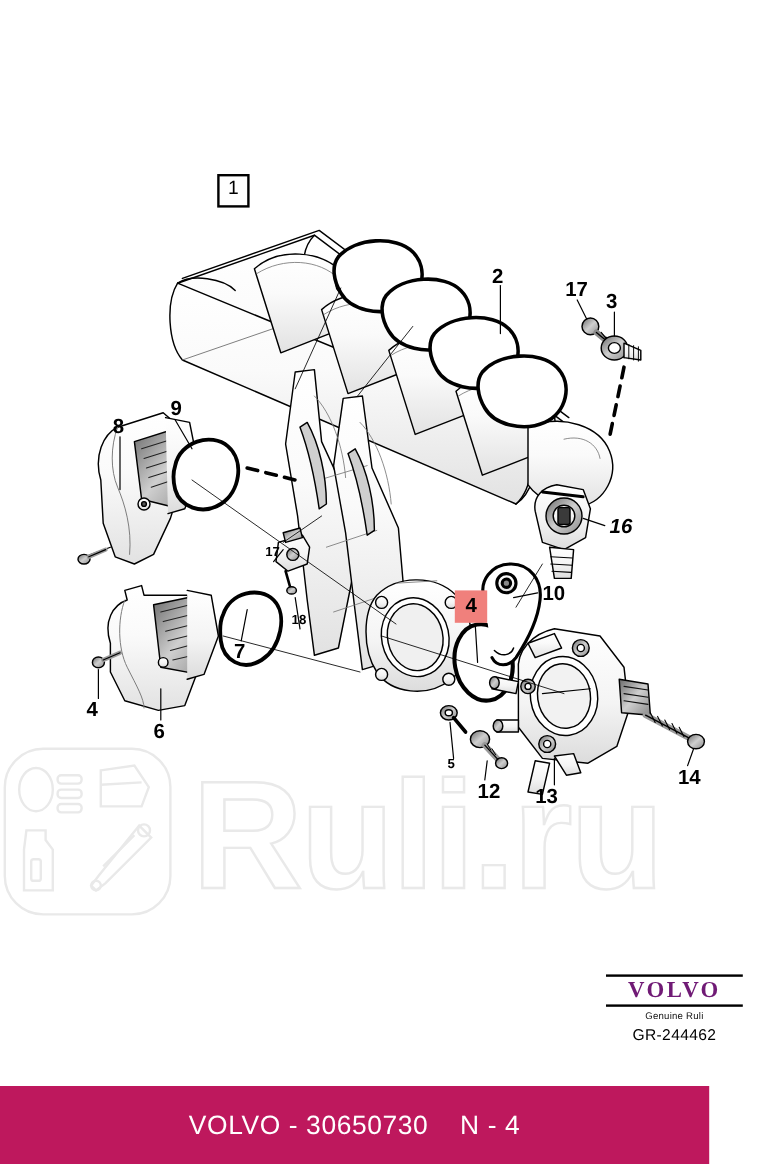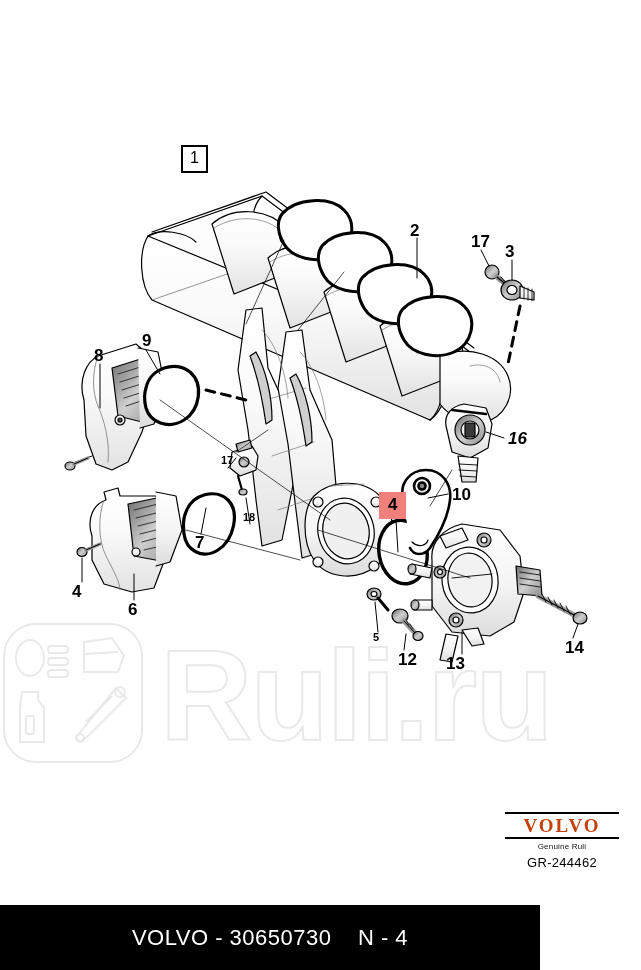--- a/index.html
+++ b/index.html
@@ -77,21 +77,21 @@
     top: 812px;
     width: 140px;
     text-align: center;
     z-index: 10;
   }
   #volvo-word {
     font-family: "Liberation Serif", serif;
     font-size: 19px;
     font-weight: 700;
     letter-spacing: 2px;
-    color: #c2410c;
+    color: #701a75;
     line-height: 1;
   }
   #volvo-bar-top, #volvo-bar-bottom {
     height: 2px;
     background: #000;
     width: 114px;
     margin: 0 auto;
   }
   #volvo-bar-top { margin-bottom: 2px; }
   #volvo-bar-bottom { margin-top: 2px; }
@@ -106,23 +106,23 @@
     color: #000;
     margin-top: 4px;
     letter-spacing: .3px;
   }
 
   
   #footer {
     position: absolute;
     left: 0;
     top: 905px;
-    width: 540px;
+    width: 591px;
     height: 65px;
-    background: #000000;
+    background: #be185d;
     z-index: 20;
     display: flex;
     align-items: center;
     justify-content: center;
   }
   #footer-text {
     color: #ffffff;
     font-family: "Liberation Sans", sans-serif;
     font-size: 22px;
     letter-spacing: .5px;

